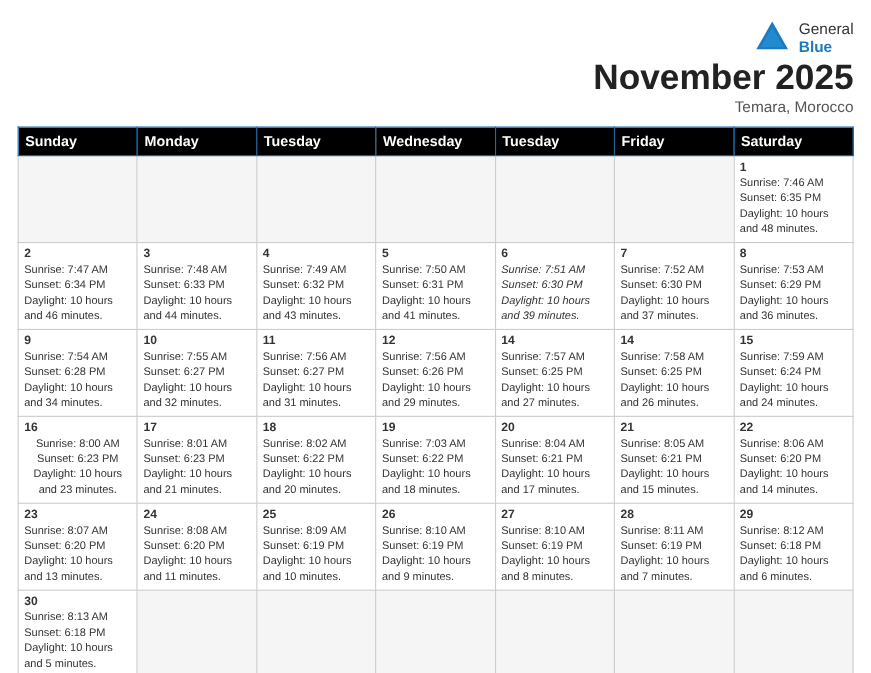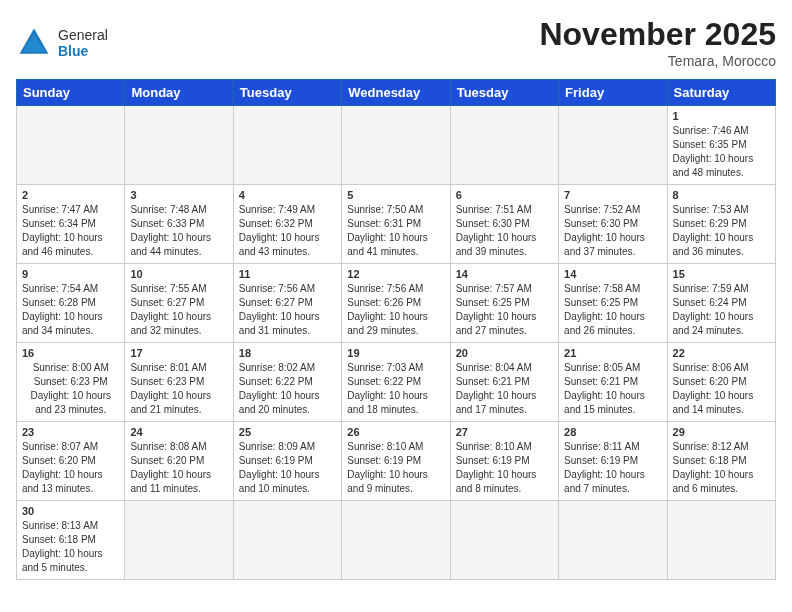--- a/index.html
+++ b/index.html
@@ -6,22 +6,23 @@
     body {
       font-family: Arial, sans-serif;
       background: #fff;
       width: 792px;
       min-height: 612px;
       padding: 16px;
     }
     .header {
       display: flex;
       justify-content: space-between;
-      align-items: center;
+      align-items: flex-end;
       margin-bottom: 10px;
+      flex-direction: column;
     }
     .logo {
       display: flex;
       align-items: center;
       gap: 6px;
     }
     .logo-text {
       display: flex;
       flex-direction: column;
       font-size: 14px;
@@ -43,21 +44,21 @@
     .location {
       font-size: 14px;
       color: #555;
     }
     .calendar {
       width: 100%;
       border-collapse: collapse;
       border: 1px solid #ccc;
     }
     .calendar th {
-      background: #1d4ed8;
+      background: #000000;
       color: #fff;
       text-align: left;
       padding: 5px 6px;
       font-size: 13px;
       font-weight: bold;
       border: 1px solid #1a6aaf;
     }
     .calendar td {
       vertical-align: top;
       padding: 4px 5px;
@@ -158,21 +159,21 @@
         </td>
         <td>
           <span class="day-num">5</span>
           <div class="day-info" style="white-space: pre-line;">Sunrise: 7:50 AM
 Sunset: 6:31 PM
 Daylight: 10 hours
 and 41 minutes.</div>
         </td>
         <td>
           <span class="day-num">6</span>
-          <div class="day-info" style="white-space: pre-line;">Sunrise: 7:51 AM
+          <div class="day-info" style="white-space: pre-line; font-style: italic;">Sunrise: 7:51 AM
 Sunset: 6:30 PM
 Daylight: 10 hours
 and 39 minutes.</div>
         </td>
         <td>
           <span class="day-num">7</span>
           <div class="day-info" style="white-space: pre-line;">Sunrise: 7:52 AM
 Sunset: 6:30 PM
 Daylight: 10 hours
 and 37 minutes.</div>

